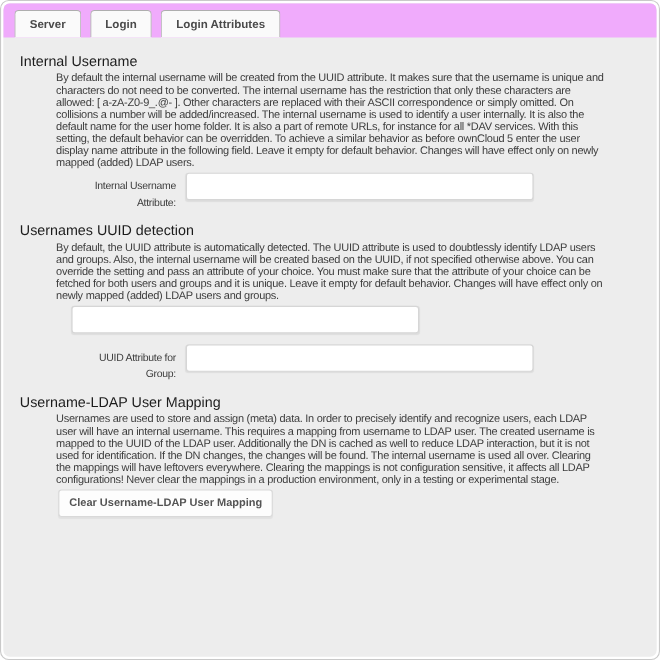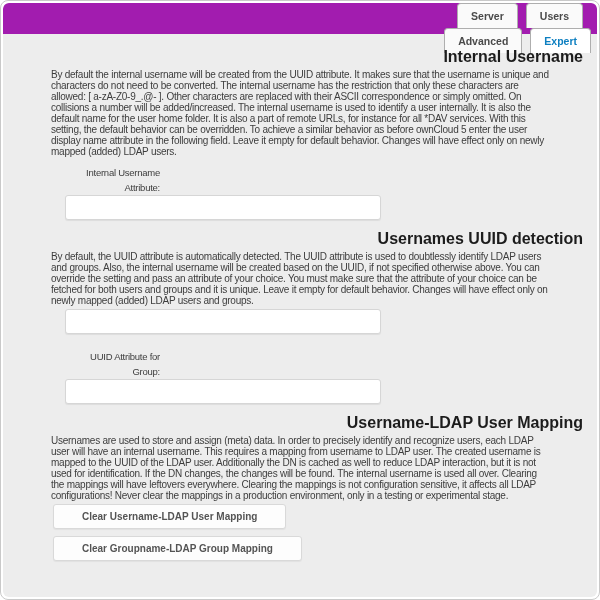--- a/index.html
+++ b/index.html
@@ -16,27 +16,26 @@
   }
   .inner {
     width: 100%; height: 100%;
     background: #ededed;
     border-radius: 6px;
     overflow: hidden;
   }
 
   
   .tabbar {
-    background: #a21caf;
+    background: #f0abfc;
     height: 31px;
     display: flex;
     align-items: flex-end;
     padding: 0 6px 0 10px;
     border-radius: 5px 5px 0 0;
-    flex-direction: column;
   }
   .tab {
     height: 25px;
     display: flex; align-items: center;
     padding: 0 13px;
     background: #fafafa;
     border: 1px solid #aeaeae;
     border-bottom: none;
     border-radius: 4px 4px 0 0;
     font-size: 10.5px;
@@ -50,40 +49,38 @@
   .tab-left-group .tab:nth-child(4) { margin-left: 22px; }
   .tab-spacer { flex: 1; }
   .tab-right-group { display: flex; }
   .tab-right-group .tab { margin-right: 0; margin-left: 8px; }
   .tab.active { background: #ffffff; color: #0d7fc0; }
 
   
   .content { padding: 6px 14px 0 14px; }
 
   .section-heading {
-    font-size: 16px;
-    font-weight: bold;
+    font-size: 13px;
+    font-weight: normal;
     color: #1c1c1c;
     margin: 8px 0 3px 1px;
-    text-align: right;
   }
   .desc {
     font-size: 10px;
     letter-spacing: -0.25px;
     line-height: 11px;
     width: 500px;
     color: #3d3d3d;
     margin: 0 0 3px 34px;
   }
 
   .field-row {
     display: flex;
     align-items: flex-start;
     margin: 2px 0 10px 48px;
-    flex-direction: column;
   }
   .field-label {
     width: 95px;
     text-align: right;
     font-size: 9.5px;
     letter-spacing: -0.25px;
     line-height: 15px;
     color: #3d3d3d;
     padding-top: 5px;
     margin-right: 9px;
@@ -98,21 +95,21 @@
     font-size: 10px;
     color: #333;
     padding: 0 6px;
     outline: none;
     font-family: "Liberation Sans", "DejaVu Sans", sans-serif;
   }
 
   .clear-btn {
     display: block;
     margin: 0 0 7px 36px;
-    padding: 6px 28px;
+    padding: 6px 9px;
     font-size: 10px;
     font-weight: bold;
     color: #545454;
     background: #fdfdfd;
     border: 1px solid #d9d9d9;
     border-radius: 3px;
     box-shadow: 0 1px 1px rgba(0,0,0,0.05);
     cursor: pointer;
     font-family: "Liberation Sans", "DejaVu Sans", sans-serif;
     text-align: right;
@@ -120,27 +117,24 @@
 </style>
 </head>
 <body>
 
 <div class="page">
   <div class="inner">
 
     <div class="tabbar">
       <div class="tab-left-group">
         <div class="tab">Server</div>
-        <div class="tab">Users</div>
+        <div class="tab">Login</div>
+        <div class="tab">Login Attributes</div>
       </div>
       <div class="tab-spacer"></div>
-      <div class="tab-right-group">
-        <div class="tab">Advanced</div>
-        <div class="tab active">Expert</div>
-      </div>
     </div>
 
     <div class="content">
 
       <div>
         <div class="section-heading">Internal Username</div>
         <p class="desc">By default the internal username will be created from the UUID attribute. It makes sure that the username is unique and characters do not need to be converted. The internal username has the restriction that only these characters are allowed: [ a-zA-Z0-9_.@- ]. Other characters are replaced with their ASCII correspondence or simply omitted. On collisions a number will be added/increased. The internal username is used to identify a user internally. It is also the default name for the user home folder. It is also a part of remote URLs, for instance for all *DAV services. With this setting, the default behavior can be overridden. To achieve a similar behavior as before ownCloud 5 enter the user display name attribute in the following field. Leave it empty for default behavior. Changes will have effect only on newly mapped (added) LDAP users.</p>
         <div class="field-row">
           <div class="field-label">Internal Username Attribute:</div>
           <input type="text" class="field-input" value="" style="">
@@ -156,18 +150,17 @@
         <div class="field-row">
           <div class="field-label">UUID Attribute for Group:</div>
           <input type="text" class="field-input" value="" style="">
         </div>
       </div>
 
       <div>
         <div class="section-heading">Username-LDAP User Mapping</div>
         <p class="desc">Usernames are used to store and assign (meta) data. In order to precisely identify and recognize users, each LDAP user will have an internal username. This requires a mapping from username to LDAP user. The created username is mapped to the UUID of the LDAP user. Additionally the DN is cached as well to reduce LDAP interaction, but it is not used for identification. If the DN changes, the changes will be found. The internal username is used all over. Clearing the mappings will have leftovers everywhere. Clearing the mappings is not configuration sensitive, it affects all LDAP configurations! Never clear the mappings in a production environment, only in a testing or experimental stage.</p>
         <button class="clear-btn">Clear Username-LDAP User Mapping</button>
-        <button class="clear-btn">Clear Groupname-LDAP Group Mapping</button>
       </div>
 
     </div>
   </div>
 </div>
 
 </body></html>

